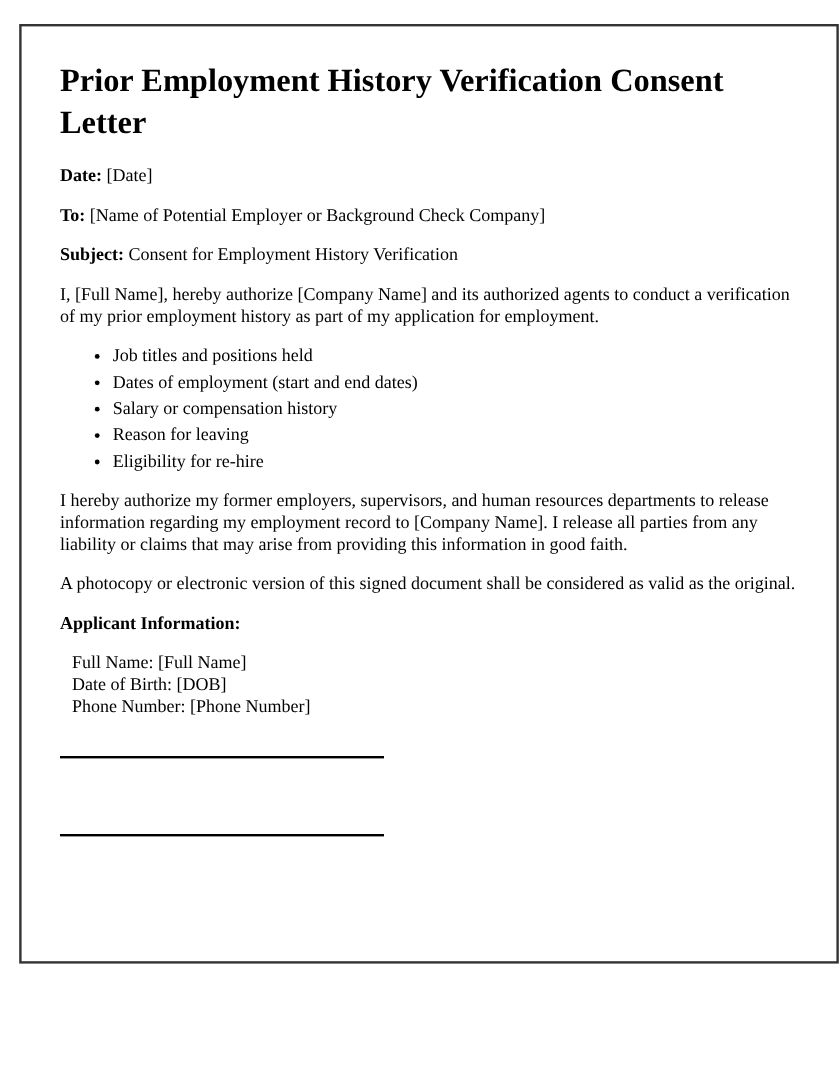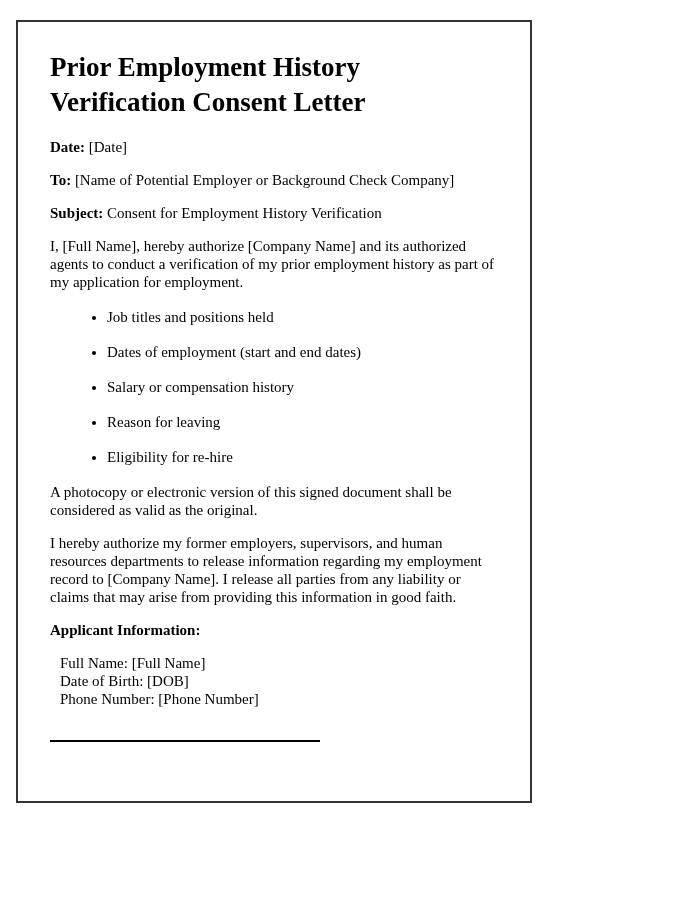--- a/index.html
+++ b/index.html
@@ -8,21 +8,21 @@
     background: #ffffff;
     width: 700px;
     height: 900px;
     font-family: "Liberation Serif", "DejaVu Serif", serif;
     color: #000000;
   }
   .page {
     position: absolute;
     left: 16px;
     top: 20px;
-    width: 516px;
+    width: 683px;
     height: 783px;
     box-sizing: border-box;
     border: 2px solid #333333;
     background: #ffffff;
     padding: 28px 32px 10px 32px;
     overflow: hidden;
   }
   h1.letter-title {
     font-size: 27px;
     line-height: 35px;
@@ -34,21 +34,21 @@
     line-height: 18px;
     margin: 15px 0;
   }
   .meta-label, .bold { font-weight: bold; }
   ul.consent-list {
     margin: 15px 0;
     padding-left: 40px;
     font-size: 15px;
     line-height: 18px;
   }
-  ul.consent-list li { margin: 17px; padding: 0; }
+  ul.consent-list li { margin: 4px; padding: 0; }
   .field-line { font-size: 15px; line-height: 18px; margin-left: 10px; }
   .sig-block { margin-top: 20px; }
   .sig-line {
     width: 270px;
     height: 12px;
     border-bottom: 2px solid #000000;
     margin-bottom: 3px;
   }
   .sig-label {
     font-size: 15px;
@@ -83,23 +83,23 @@
 
 
   <ul class="consent-list">
     <li>Job titles and positions held</li>
     <li>Dates of employment (start and end dates)</li>
     <li>Salary or compensation history</li>
     <li>Reason for leaving</li>
     <li>Eligibility for re-hire</li>
   </ul>
 
+  <p>I hereby authorize my former employers, supervisors, and human resources departments to release information regarding my employment record to [Company Name]. I release all parties from any liability or claims that may arise from providing this information in good faith.</p>
+
   <p>A photocopy or electronic version of this signed document shall be considered as valid as the original.</p>
-
-  <p>I hereby authorize my former employers, supervisors, and human resources departments to release information regarding my employment record to [Company Name]. I release all parties from any liability or claims that may arise from providing this information in good faith.</p>
 
   <p class="bold">Applicant Information:</p>
 
   <div class="para">
     <div class="field-line">Full Name: [Full Name]</div>
     <div class="field-line">Date of Birth: [DOB]</div>
     <div class="field-line">Phone Number: [Phone Number]</div>
   </div>
 
   <div class="sig-block">

